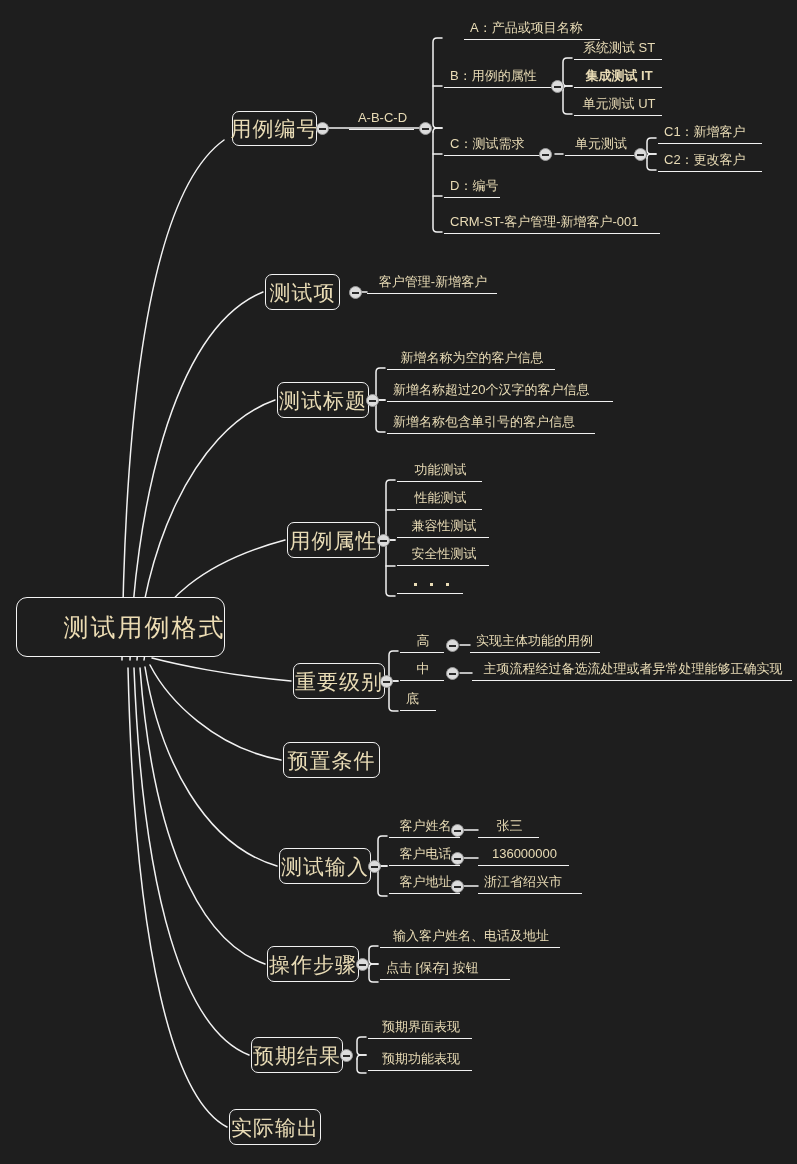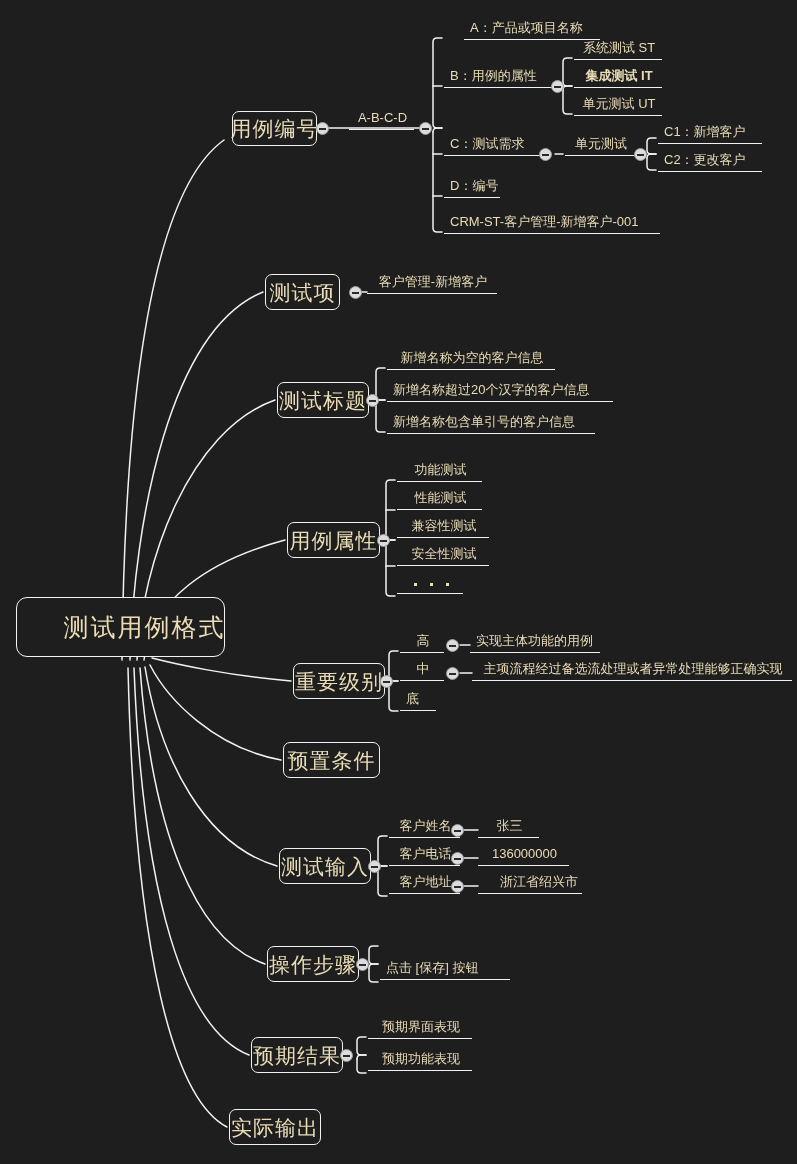--- a/index.html
+++ b/index.html
@@ -327,29 +327,32 @@
   </div>
   <span class="toggle" style="left:451px; top:852px;"></span>
   <div class="node leaf f13" style="left:478px; top:844px; width:91px; height:22px; justify-content:center;">
     <span class="leaf-txt">136000000</span>
   </div>
 
   <div class="node leaf f13" style="left:389px; top:872px; width:71px; height:22px; justify-content:center;">
     <span class="leaf-txt">客户地址</span>
   </div>
   <span class="toggle" style="left:451px; top:880px;"></span>
-  <div class="node leaf f13" style="left:478px; top:872px; width:104px; height:22px; justify-content:flex-end;">
+  <div class="node leaf f13" style="left:478px; top:872px; width:104px; height:22px; justify-content:flex-start;">
     <span class="leaf-txt">浙江省绍兴市</span>
   </div>
 
   <div class="node boxed branch" style="left:267px; top:946px; width:92px; height:36px;">
     <span>操作步骤</span>
   </div>
   <span class="toggle" style="left:356px; top:958px;"></span>
 
+  <div class="node leaf f13" style="left:380px; top:926px; width:180px; height:22px; justify-content:center;">
+    <span class="leaf-txt">输入客户姓名、电话及地址</span>
+  </div>
   <div class="node leaf f13" style="left:380px; top:958px; width:130px; height:22px;">
     <span class="leaf-txt">点击 [保存] 按钮</span>
   </div>
 
   <div class="node boxed branch" style="left:251px; top:1037px; width:92px; height:36px;">
     <span>预期结果</span>
   </div>
   <span class="toggle" style="left:340px; top:1049px;"></span>
 
   <div class="node leaf f13" style="left:368px; top:1017px; width:104px; height:22px; justify-content:center;">

